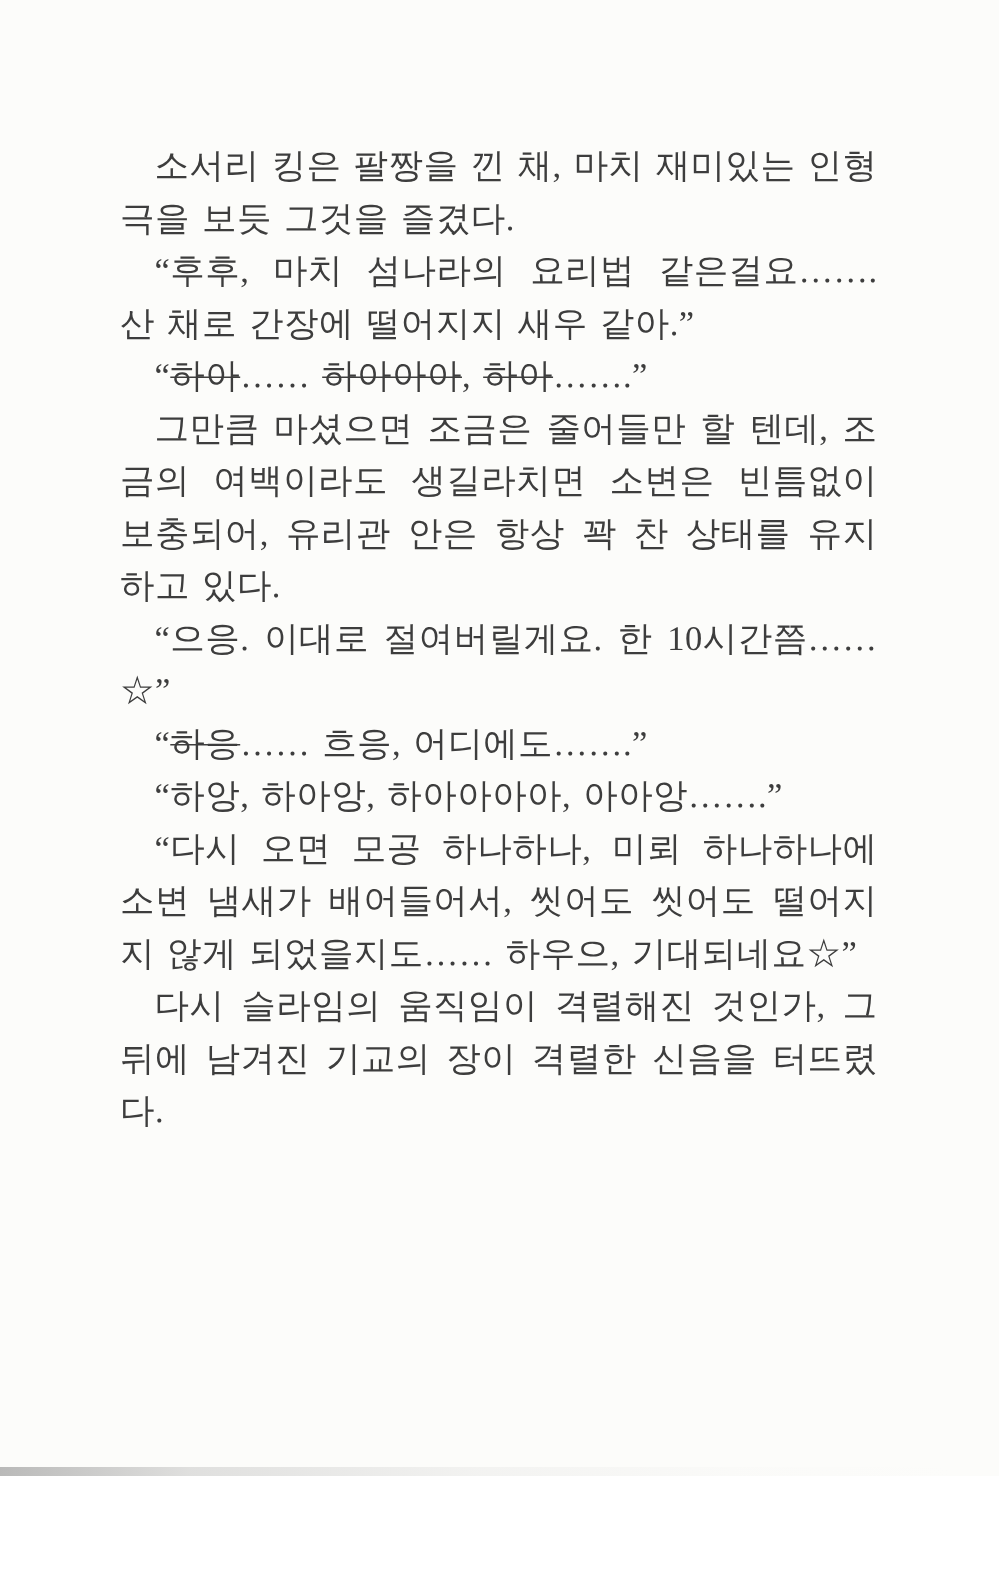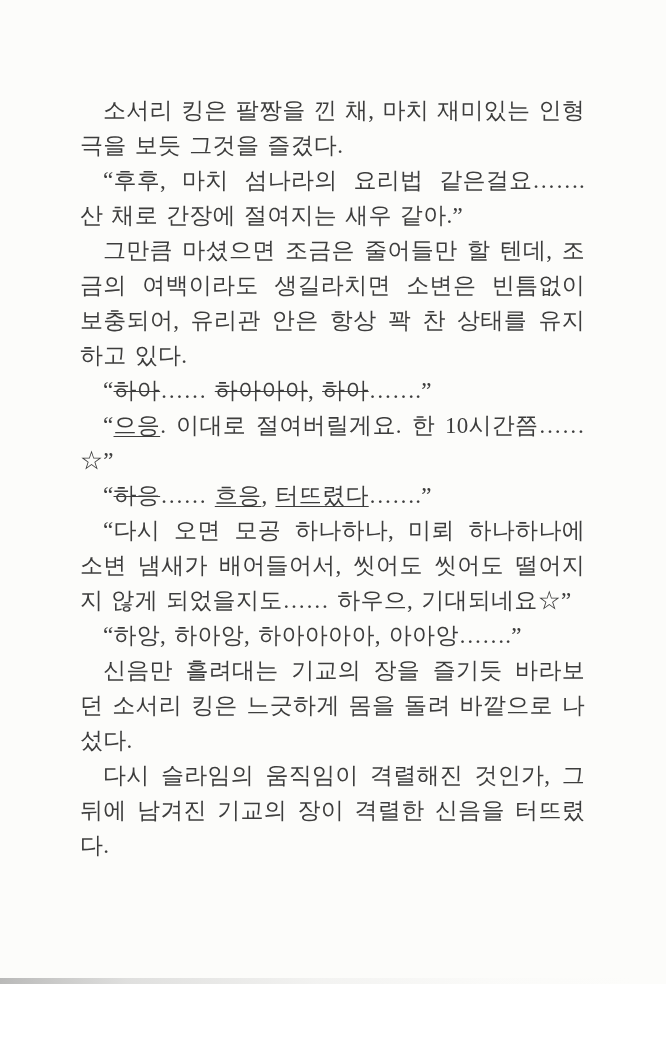--- a/index.html
+++ b/index.html
@@ -32,21 +32,20 @@
   }
   .para {
     margin: 0;
     text-indent: 1em;
   }
   .deco-strike {
     text-decoration: line-through;
     text-decoration-thickness: 1px;
   }
   .deco-underline {
-    text-decoration: underline;
     text-underline-offset: 3px;
     text-decoration-thickness: 1px;
   }
   .page-footer {
     position: absolute;
     top: 970px;
     left: 89px;
     font-family: "Liberation Sans", "DejaVu Sans", sans-serif;
     font-size: 19px;
     color: #383838;
@@ -70,28 +69,27 @@
       rgba(230,230,230,0.08) 70%,
       rgba(255,255,255,0) 90%);
   }
 </style>
 </head>
 <body>
 
 <div class="page" style="--paper: #fcfcfa; --ink: #3d3d3d;">
   <main class="text-block">
       <p class="para"><span>소서리 킹은 팔짱을 낀 채, 마치 재미있는 인형극을 보듯 그것을 즐겼다.</span></p>
-      <p class="para"><span>“후후, 마치 섬나라의 요리법 같은걸요……. 산 채로 간장에 절여지는 새우 같아.”</span></p>
+      <p class="para"><span>“후후, 마치 섬나라의 요리법 같은걸요……. 산 채로 간장에 떨어지지 새우 같아.”</span></p>
+      <p class="para"><span>“</span><span class="deco-strike">하아</span><span>…… </span><span class="deco-strike">하아아아</span><span>, </span><span class="deco-strike">하아</span><span>…….”</span></p>
       <p class="para"><span>그만큼 마셨으면 조금은 줄어들만 할 텐데, 조금의 여백이라도 생길라치면 소변은 빈틈없이 보충되어, 유리관 안은 항상 꽉 찬 상태를 유지하고 있다.</span></p>
-      <p class="para"><span>“</span><span class="deco-strike">하아</span><span>…… </span><span class="deco-strike">하아아아</span><span>, </span><span class="deco-strike">하아</span><span>…….”</span></p>
       <p class="para"><span>“</span><span class="deco-underline">으응</span><span>. 이대로 절여버릴게요. 한 10시간쯤……☆”</span></p>
-      <p class="para"><span>“</span><span class="deco-strike">하응</span><span>…… </span><span class="deco-underline">흐응</span><span>, </span><span class="deco-underline">터뜨렸다</span><span>…….”</span></p>
+      <p class="para"><span>“</span><span class="deco-strike">하응</span><span>…… </span><span class="deco-underline">흐응</span><span>, </span><span class="deco-underline">어디에도</span><span>…….”</span></p>
+      <p class="para"><span>“하앙, 하아앙, 하아아아아, 아아앙…….”</span></p>
       <p class="para"><span>“다시 오면 모공 하나하나, 미뢰 하나하나에 소변 냄새가 배어들어서, 씻어도 씻어도 떨어지지 않게 되었을지도…… 하우으, 기대되네요☆”</span></p>
-      <p class="para"><span>“하앙, 하아앙, 하아아아아, 아아앙…….”</span></p>
-      <p class="para"><span>신음만 흘려대는 기교의 장을 즐기듯 바라보던 소서리 킹은 느긋하게 몸을 돌려 바깥으로 나섰다.</span></p>
       <p class="para"><span>다시 슬라임의 움직임이 격렬해진 것인가, 그 뒤에 남겨진 기교의 장이 격렬한 신음을 터뜨렸다.</span></p>
     </main>
 
   <footer class="page-footer">
     <span class="page-number">28</span><span>기교의 장, 굴복</span>
   </footer>
 
   <div class="scan-edge-bottom"></div>
 </div>
 

